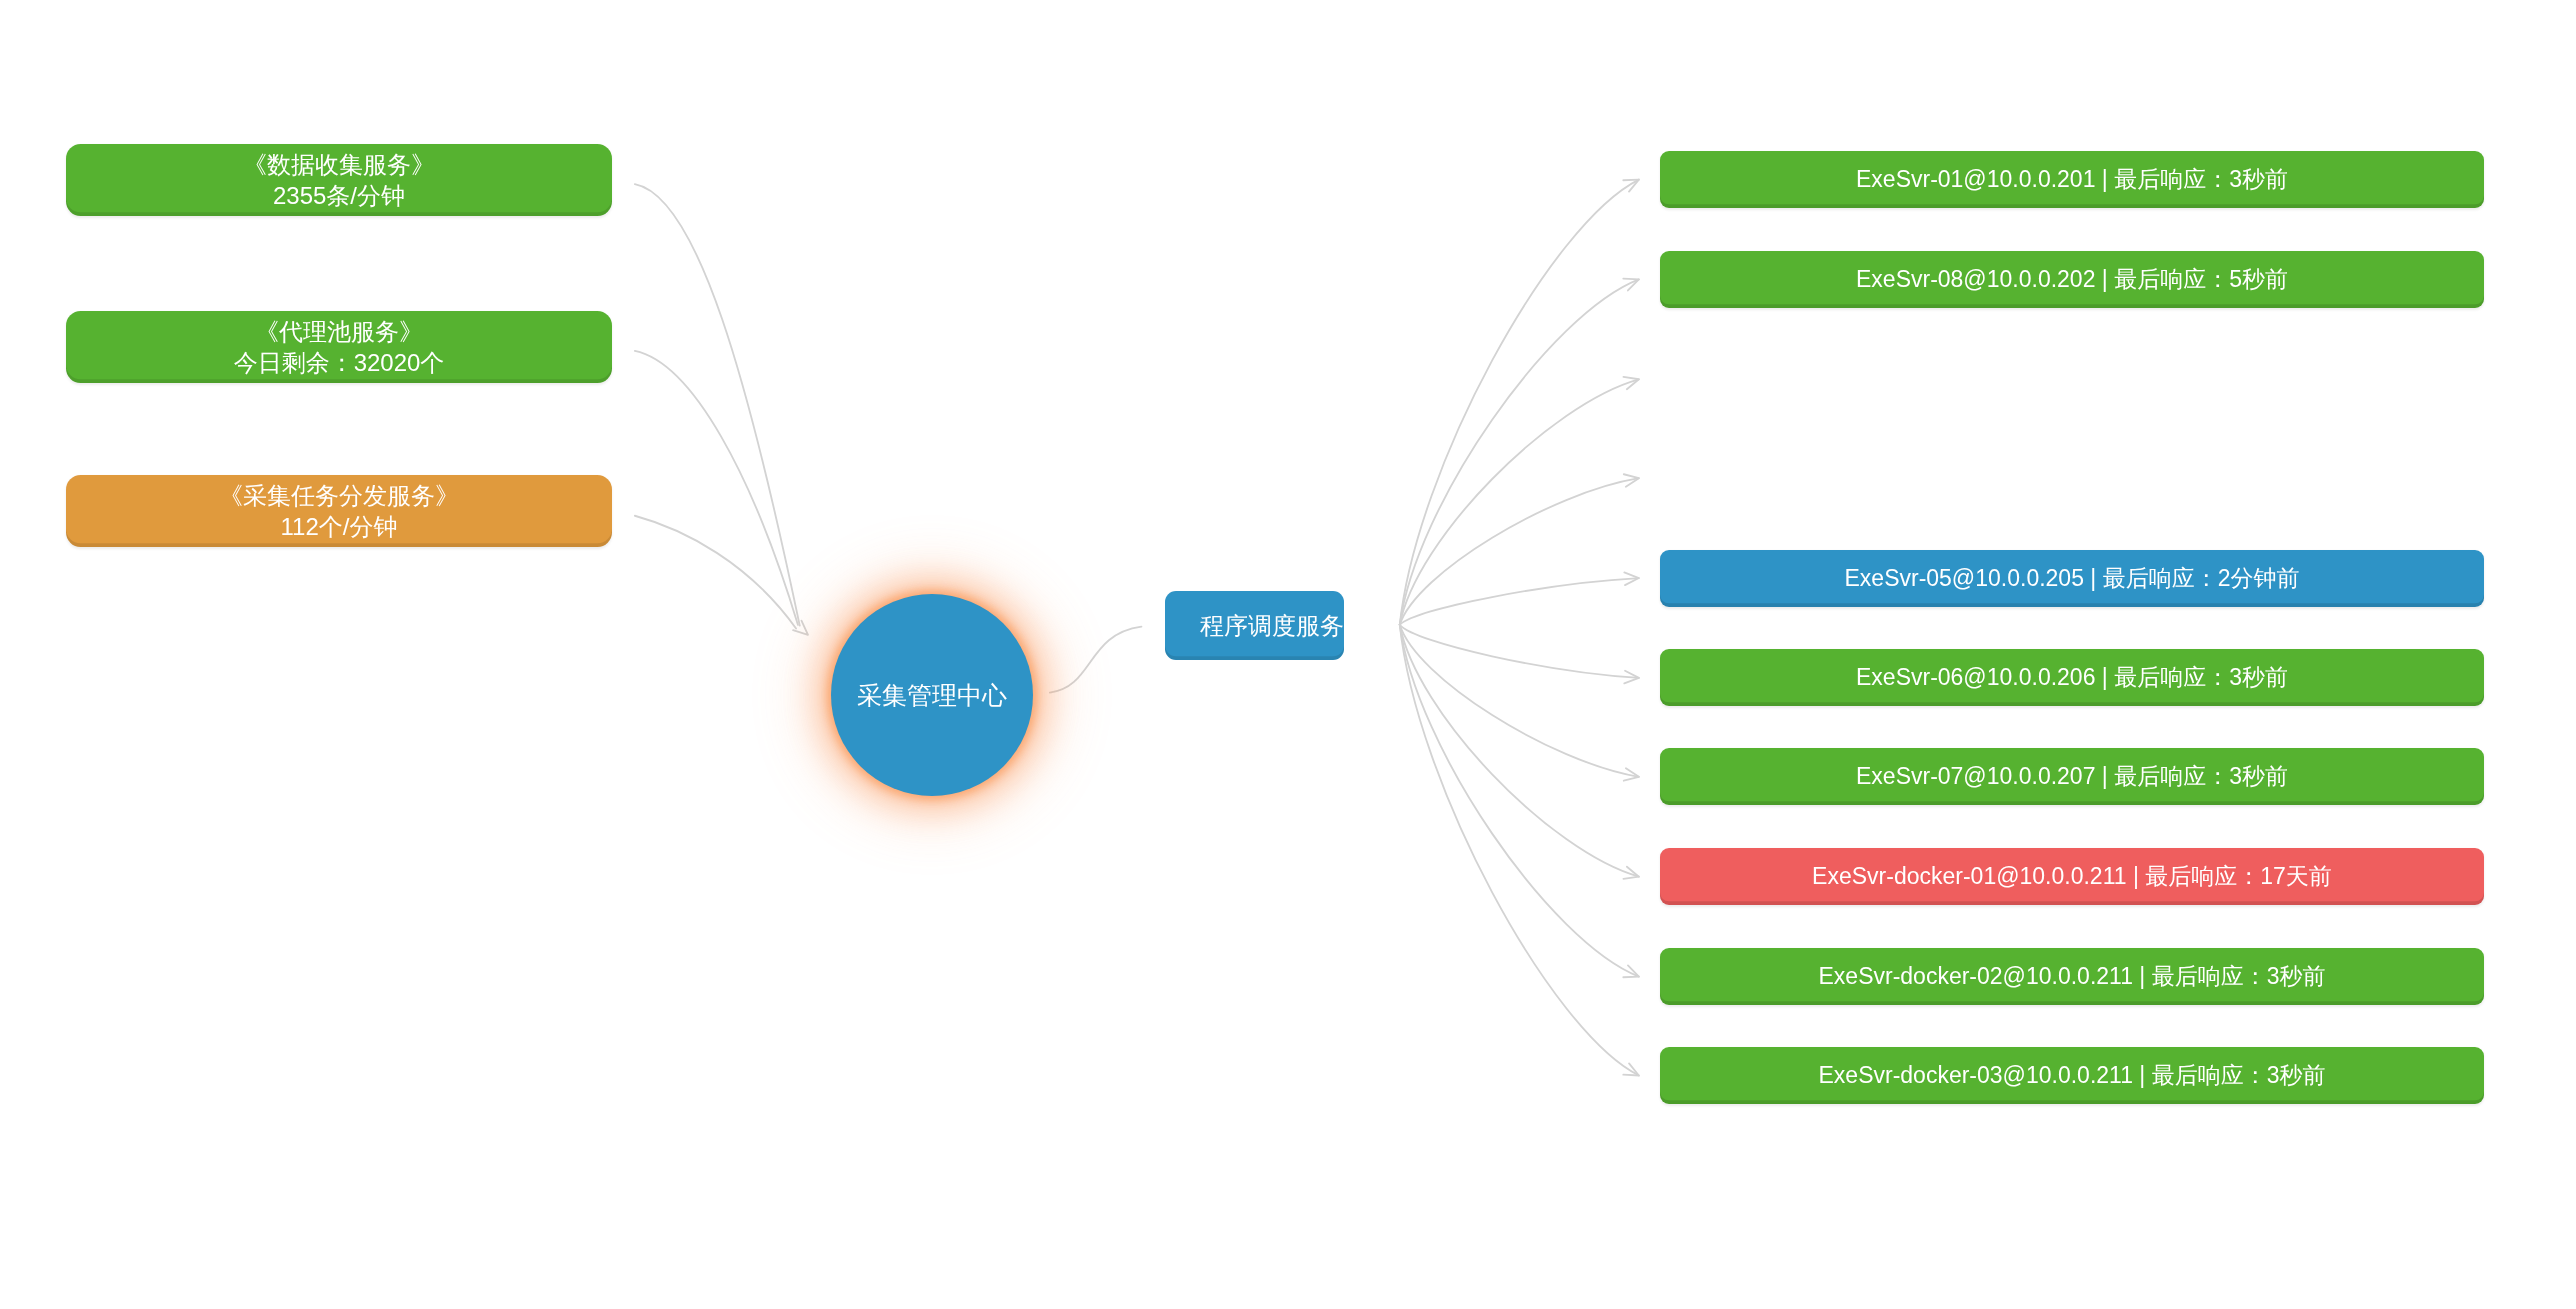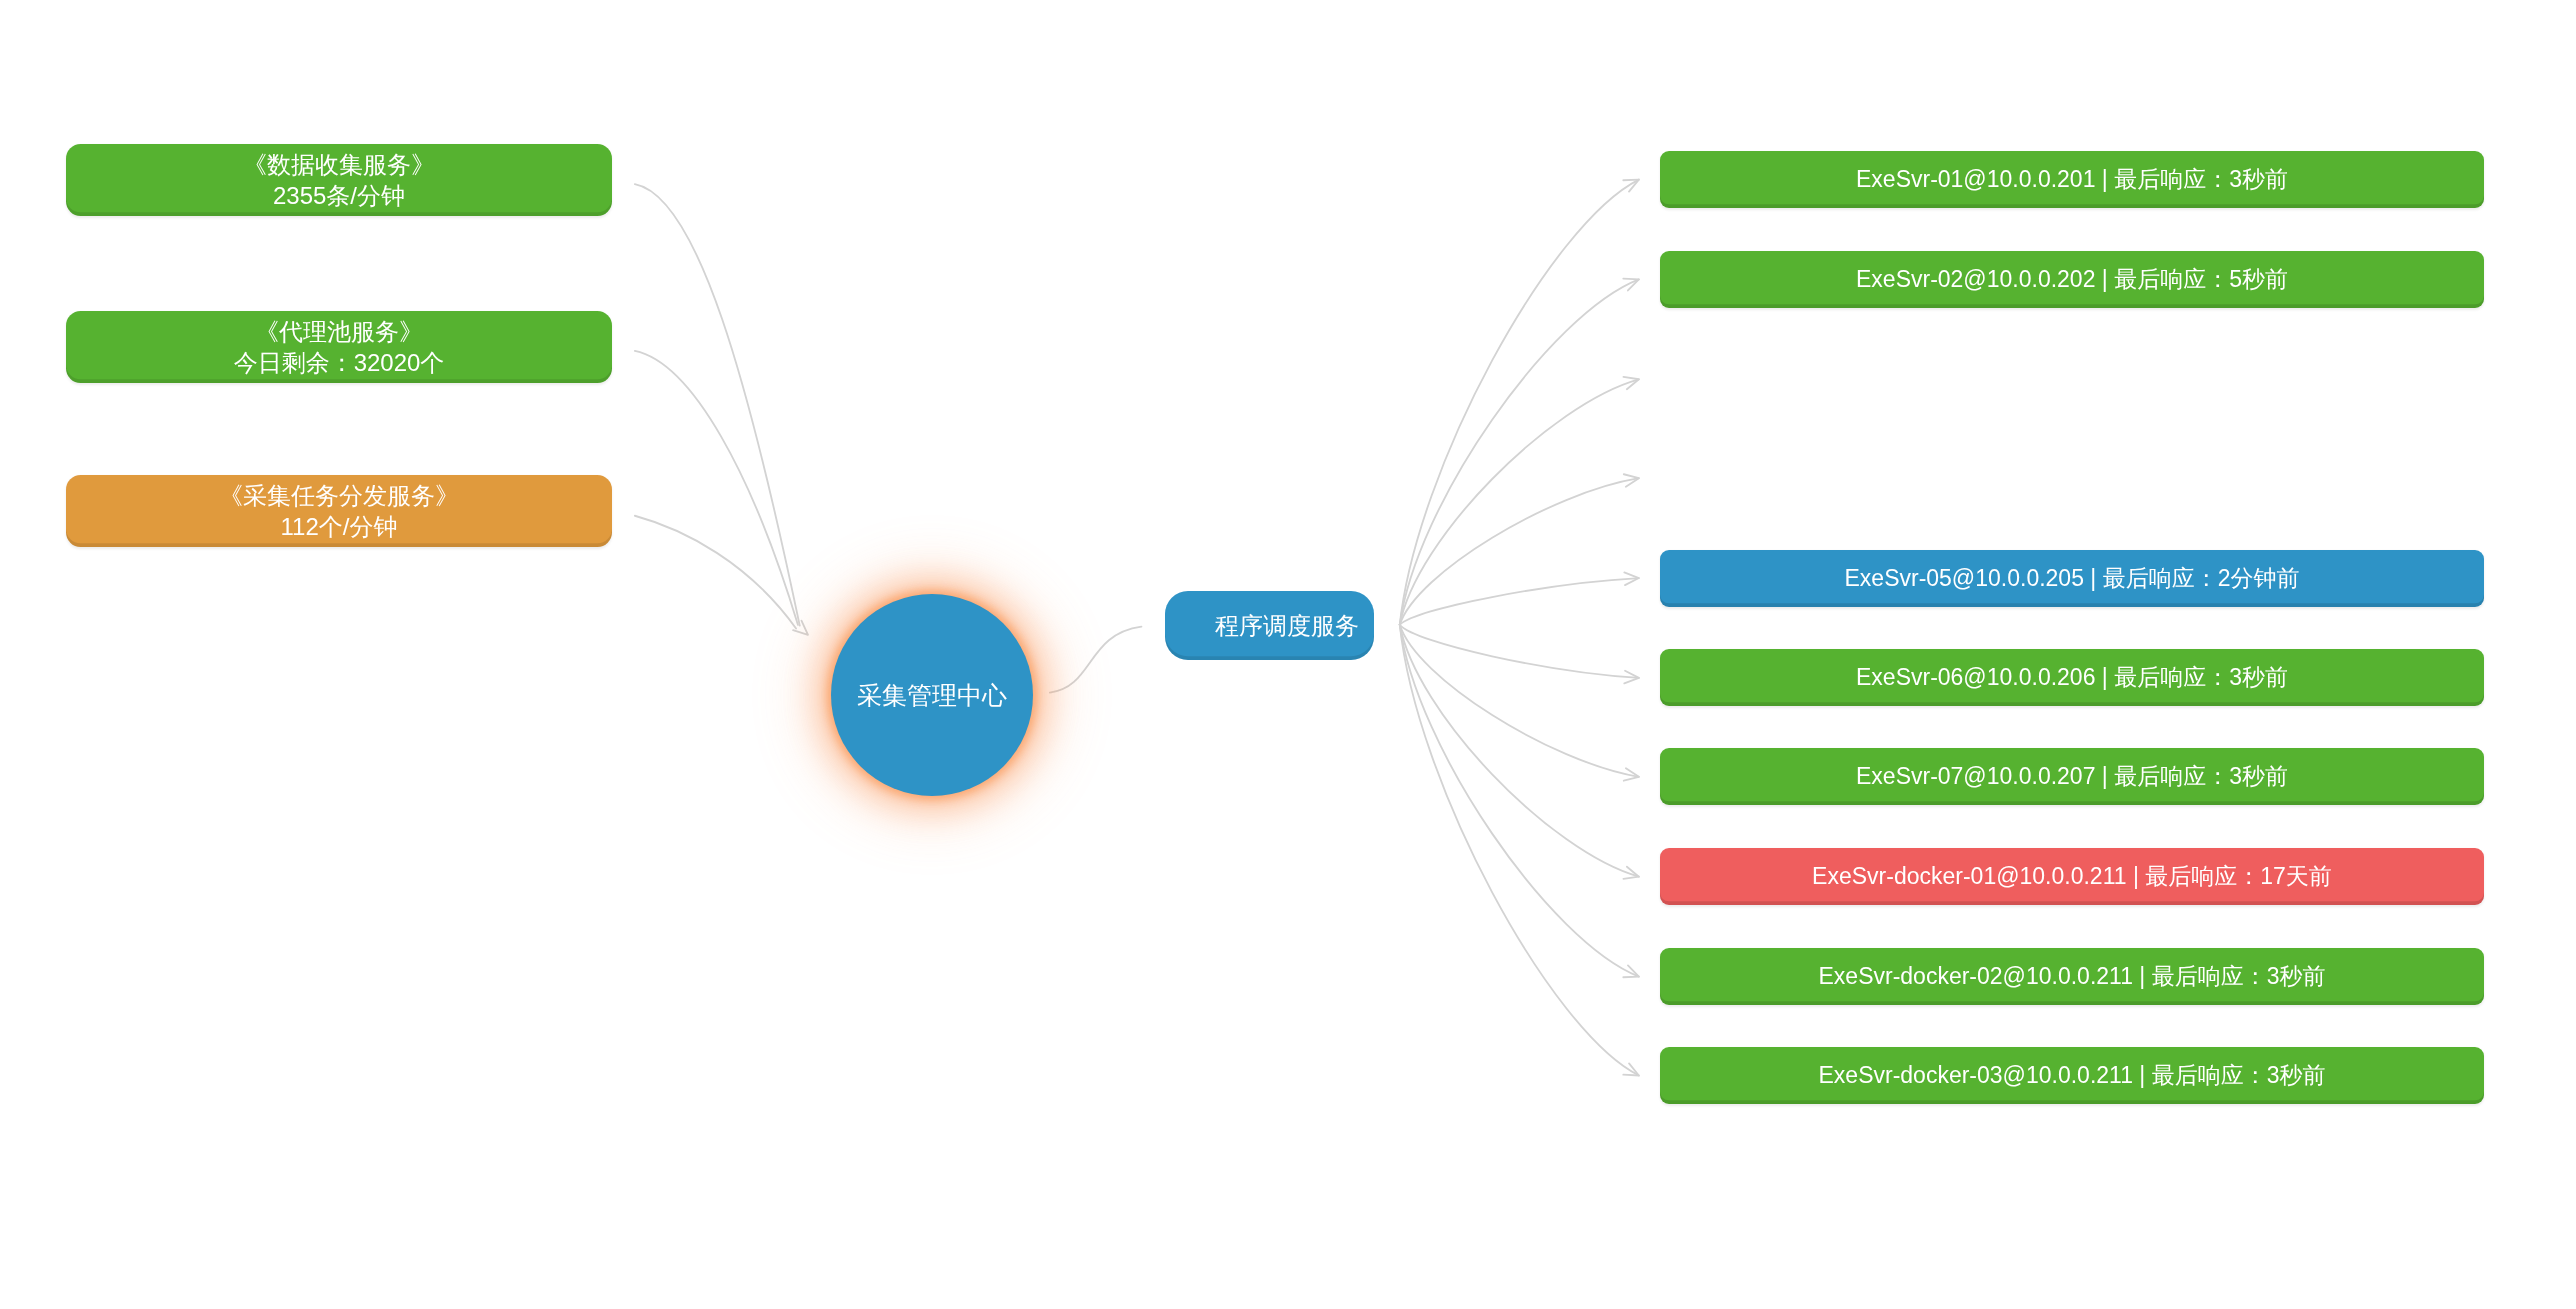--- a/index.html
+++ b/index.html
@@ -33,22 +33,22 @@
   }
   #root-circle{
     left:831px;top:594px;width:202px;height:202px;
     border-radius:50%;
     font-size:25px;
     box-shadow:0 0 9.2px 3.7px rgba(250,160,100,0.85),
                0 0 31px 14.7px rgba(250,150,90,0.45),
                0 0 55px 27.5px rgba(250,150,90,0.18);
   }
   #scheduler{
-    left:1165px;top:591px;width:209px;height:69px;
-    border-radius:23px;
+    left:1165px;top:591px;width:179px;height:69px;
+    border-radius:11px;
     font-size:24px;
     box-shadow:inset 0 -3.7px 0 rgba(0,0,0,0.10);
     padding-left:35px;
   }
   .status-green{background:var(--green,#56b230);}
   .status-blue{background:var(--blue,#2e93c6);}
   .status-orange{background:var(--orange,#e09a3d);}
   .status-red{background:var(--red,#ef5e5e);}
   .t-line{pointer-events:none;}
 </style>
@@ -125,21 +125,21 @@
   </div>
 
   <div class="node status-blue" id="scheduler">
     <div>程序调度服务</div>
   </div>
 
   <div class="node bar status-green" style="top:151px">
     <div>ExeSvr-01@10.0.0.201 | 最后响应：3秒前</div>
   </div>
   <div class="node bar status-green" style="top:251px">
-    <div>ExeSvr-02@10.0.0.202 | 最后响应：5秒前</div>
+    <div>ExeSvr-08@10.0.0.202 | 最后响应：5秒前</div>
   </div>
   <div class="node bar status-blue" style="top:550px">
     <div>ExeSvr-05@10.0.0.205 | 最后响应：2分钟前</div>
   </div>
   <div class="node bar status-green" style="top:649px">
     <div>ExeSvr-06@10.0.0.206 | 最后响应：3秒前</div>
   </div>
   <div class="node bar status-green" style="top:748px">
     <div>ExeSvr-07@10.0.0.207 | 最后响应：3秒前</div>
   </div>

